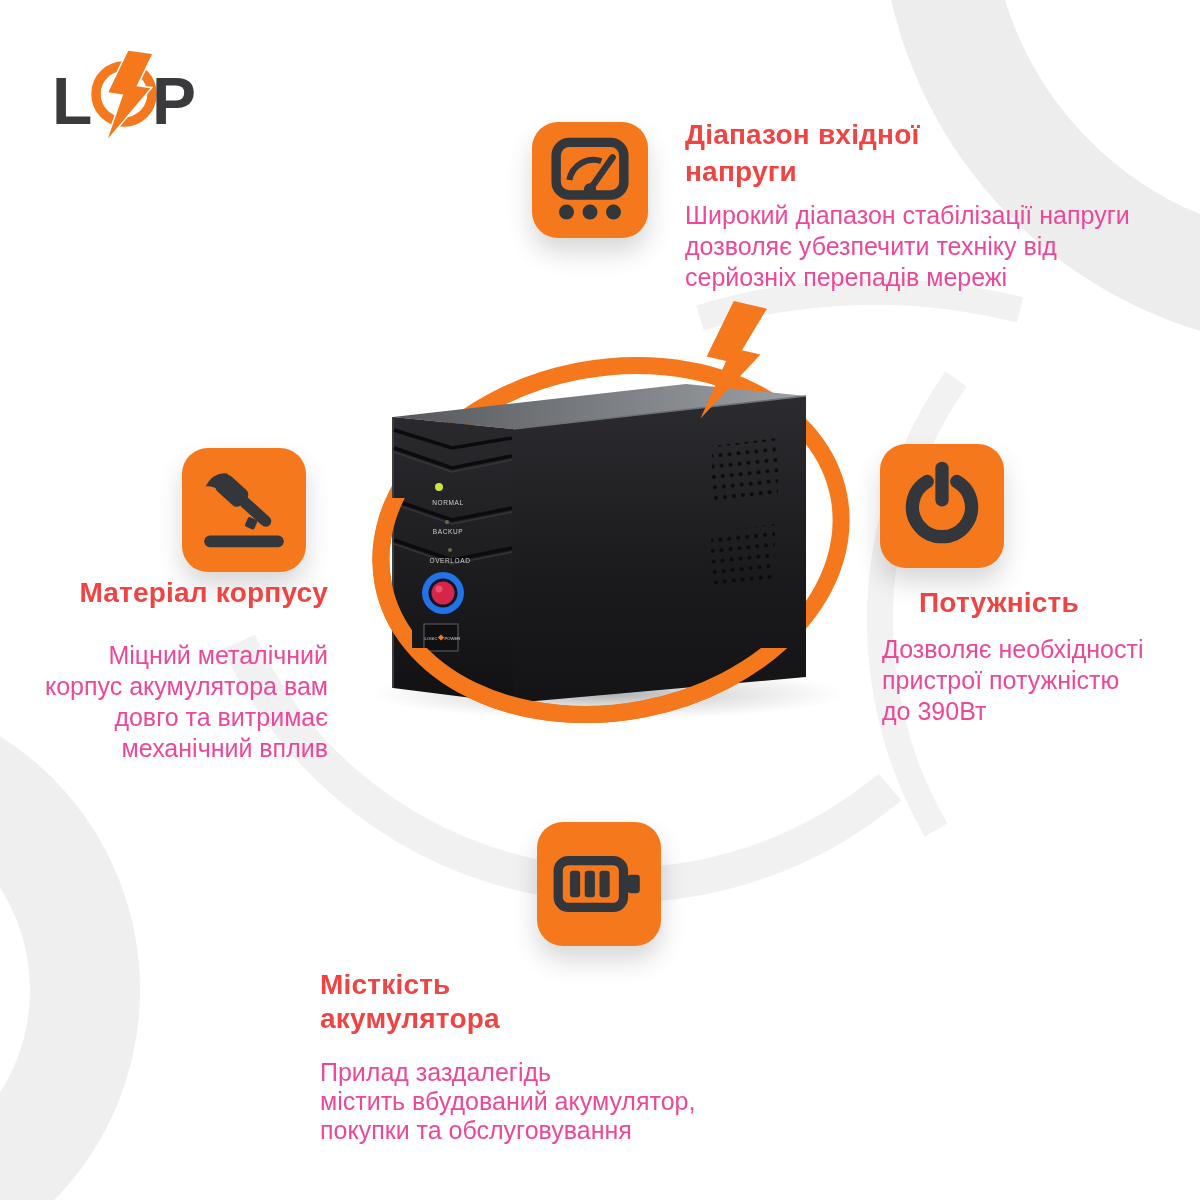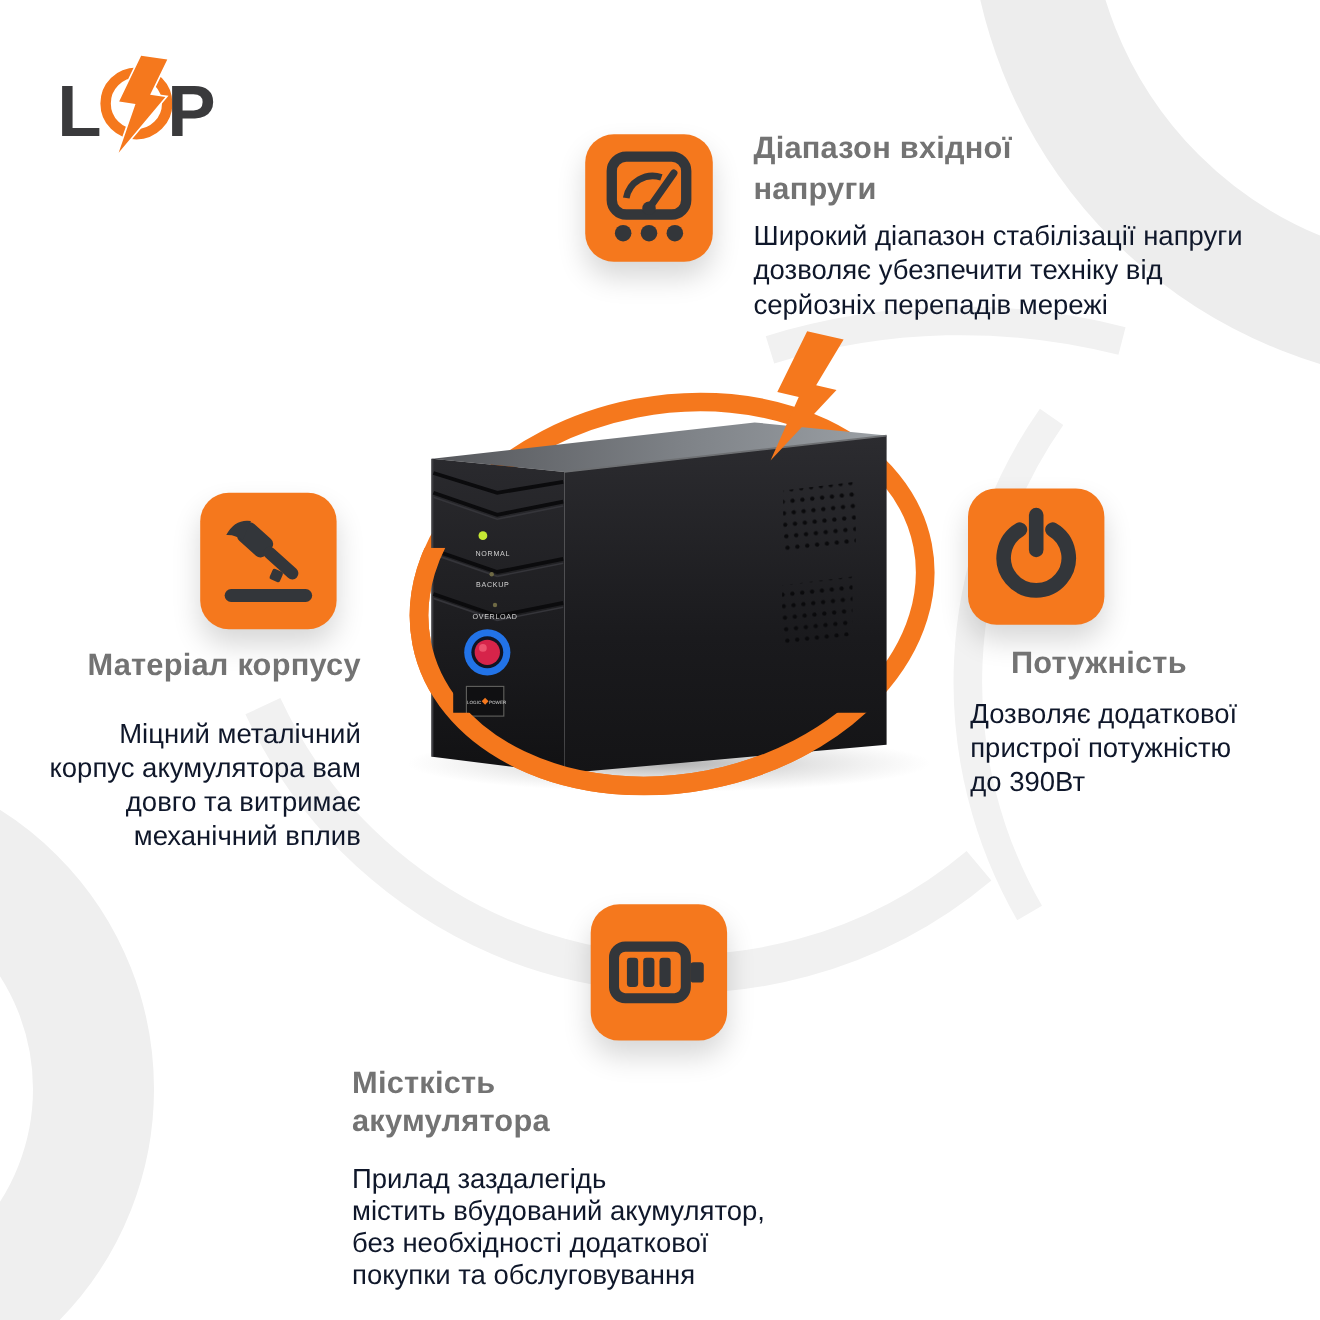--- a/index.html
+++ b/index.html
@@ -6,27 +6,27 @@
   .page{position:relative;width:1200px;height:1200px;background:#ffffff;overflow:hidden;
         font-family:"Liberation Sans",sans-serif;}
   svg{display:block;}
   .bg-decor{position:absolute;left:0;top:0;z-index:1;}
   .art{position:absolute;left:0;top:0;z-index:2;}
   .logo{position:absolute;left:52px;top:50px;width:150px;height:100px;z-index:3;}
   .icon-card{position:absolute;background:#F5781D;border-radius:26px;z-index:3;
              box-shadow:0 14px 26px rgba(0,0,0,.16);}
   .icon-card svg{position:absolute;left:11px;top:11px;right:11px;bottom:11px;}
   .txt{position:absolute;z-index:3;}
-  .feat-title{margin:0;font-size:28px;line-height:37px;font-weight:700;color:#737373;letter-spacing:.2px;}
-  .feat-body{margin:10px 0 0 0;font-size:25px;line-height:31px;color:#0f172a;}
+  .feat-title{margin:0;font-size:28px;line-height:37px;font-weight:700;color:#ef4444;letter-spacing:.2px;}
+  .feat-body{margin:10px 0 0 0;font-size:25px;line-height:31px;color:#ec4899;}
   .line{display:block;}
   #icon-voltage{left:532px;top:122px;width:116px;height:116px;}
   #txt-voltage{left:685px;top:116px;}
   #icon-material{left:182px;top:448px;width:124px;height:124px;}
-  #txt-material{right:872px;top:588px;text-align:right;white-space:nowrap;}
+  #txt-material{right:872px;top:576px;text-align:right;white-space:nowrap;}
   #txt-material .feat-title{line-height:34px;}
   #txt-material .feat-body{margin-top:30px;}
   #icon-power{left:880px;top:444px;width:124px;height:124px;}
   #txt-power{left:882px;top:586px;white-space:nowrap;}
   #txt-power .feat-title{line-height:34px;margin-left:37px;}
   #txt-power .feat-body{margin-top:14px;}
   #icon-battery{left:537px;top:822px;width:124px;height:124px;}
   #txt-battery{left:320px;top:968px;width:600px;text-align:left;}
   #txt-battery .feat-title{line-height:34px;}
   #txt-battery .feat-body{margin-top:22px;font-size:25px;line-height:29px;}
@@ -188,21 +188,21 @@
         <path d="M35.5,26 A29,29 0 1 0 64.5,26" stroke-width="13"></path>
         <path d="M50,13 L50,44" stroke-width="13"></path>
       </g>
     </svg>
   </div>
   <div class="txt" id="txt-power">
     <h2 class="feat-title">
       <span class="line">Потужність</span>
     </h2>
     <p class="feat-body">
-      <span class="line">Дозволяє додаткової</span>
+      <span class="line">Дозволяє необхідності</span>
       <span class="line">пристрої потужністю</span>
       <span class="line">до 390Вт</span>
     </p>
   </div>
 
   <div class="icon-card" id="icon-battery">
     <svg viewBox="0 0 100 100">
       <rect x="10" y="27" width="64" height="46" rx="10" fill="none" stroke="#33363A" stroke-width="9"></rect>
       <rect x="21.5" y="37" width="10" height="26" rx="3" fill="#33363A"></rect>
       <rect x="36" y="37" width="10" height="26" rx="3" fill="#33363A"></rect>
@@ -211,18 +211,17 @@
     </svg>
   </div>
   <div class="txt" id="txt-battery">
     <h2 class="feat-title">
       <span class="line">Місткість</span>
       <span class="line">акумулятора</span>
     </h2>
     <p class="feat-body">
       <span class="line">Прилад заздалегідь</span>
       <span class="line">містить вбудований акумулятор,</span>
-      <span class="line">без необхідності додаткової</span>
       <span class="line">покупки та обслуговування</span>
     </p>
   </div>
 
 </div>
 
 </body></html>

